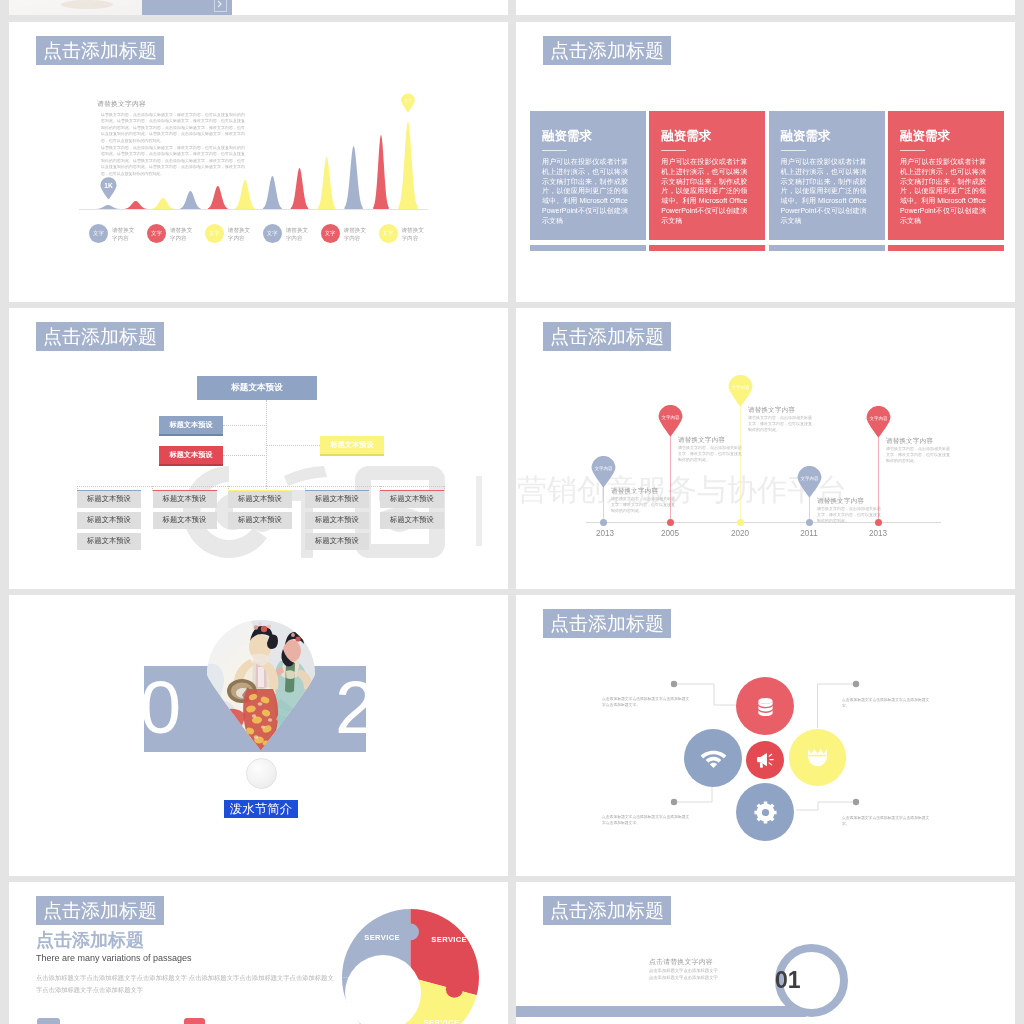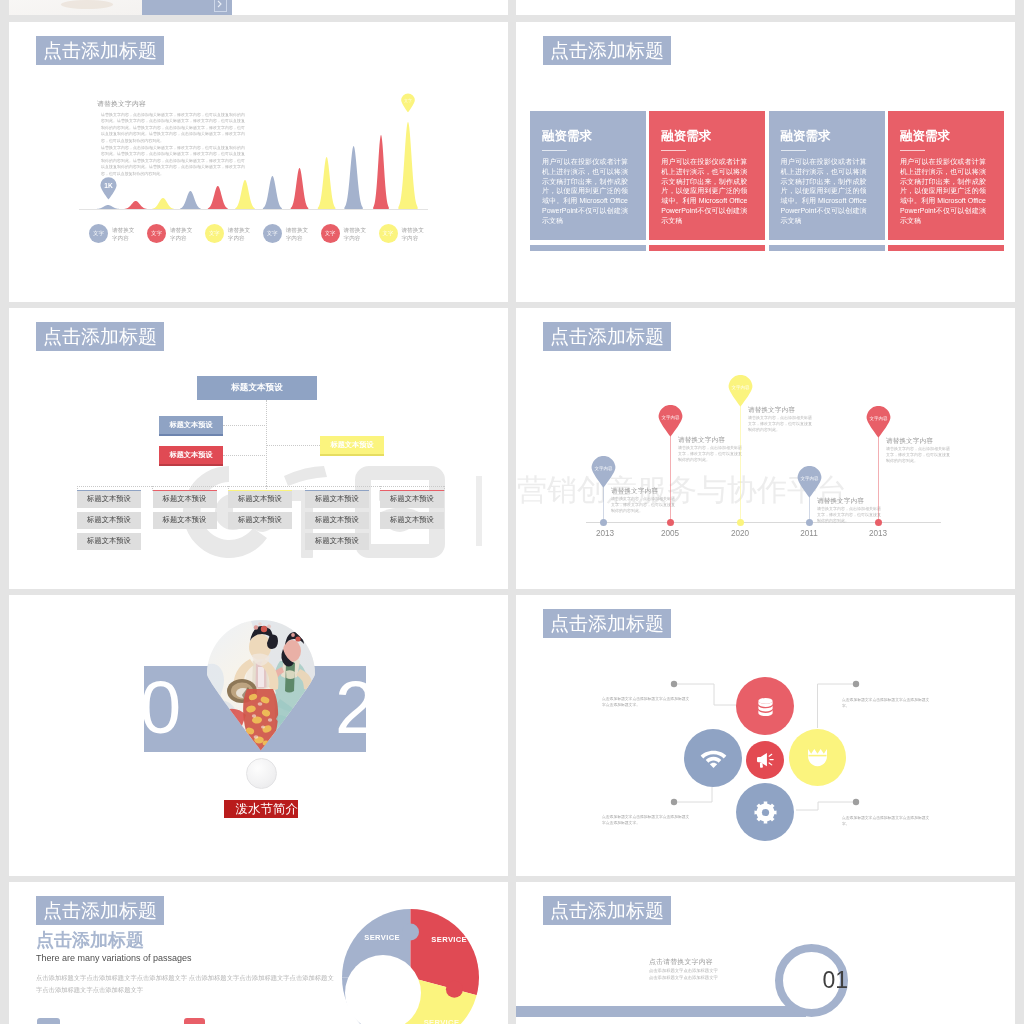--- a/index.html
+++ b/index.html
@@ -60,43 +60,43 @@
   .tl-year{position:absolute;top:221px;font-size:8.2px;color:#8e8e8e;text-align:center;width:40px;}
   .tl-stem{position:absolute;width:1px;}
   .tl-bal{position:absolute;}
   .tl-h{position:absolute;font-size:6.7px;color:#9a9a9a;white-space:nowrap;}
   .tl-b{position:absolute;font-size:4.0px;line-height:5.9px;color:#b4b4b4;width:64px;text-align:justify;text-justify:inter-ideograph;}
 
   
   .sec-band{position:absolute;left:135px;top:71px;width:222px;height:86px;background:#a4b2cd;}
   .sec-num{position:absolute;top:70px;font-size:74px;line-height:86px;color:#fff;font-weight:normal;
       font-family:"Liberation Sans",sans-serif;}
-  .sec-cap{position:absolute;left:215px;top:205px;width:74px;height:18px;background:#b91c1c;
-      color:#fff;font-size:12.5px;line-height:18px;text-align:right;}
+  .sec-cap{position:absolute;left:215px;top:205px;width:74px;height:18px;background:#1d4ed8;
+      color:#fff;font-size:12.5px;line-height:18px;text-align:center;}
   .sec-ball{position:absolute;left:237px;top:163px;width:29px;height:29px;border-radius:50%;
       background:radial-gradient(circle at 38% 32%,#fdfdfd 0%,#f2f2f3 55%,#e6e6e8 100%);
       border:1px solid #e3e3e5;}
 
   
   .ic{position:absolute;border-radius:50%;display:flex;align-items:center;justify-content:center;}
   .ic-tx{position:absolute;font-size:3.8px;line-height:6.4px;color:#9e9e9e;width:92px;}
 
   
   .pz-sub{position:absolute;left:27px;top:48px;font-size:18px;line-height:20px;color:#a9b7d0;font-weight:bold;}
   .pz-tag{position:absolute;left:27px;top:70px;font-size:9px;line-height:12px;color:#4f4f4f;}
   .pz-body{position:absolute;left:27px;top:90px;width:299px;font-size:6.3px;line-height:12px;color:#b0b0b0;}
 
   
   .nm-h{position:absolute;left:133px;top:75px;font-size:6.9px;color:#9d9d9d;letter-spacing:.2px;}
   .nm-b{position:absolute;left:133px;top:85px;width:71px;font-size:4.3px;line-height:7px;color:#b1b1b1;}
   .nm-band{position:absolute;left:0px;top:124px;width:290px;height:11px;background:#a4b2cd;}
   .nm-ring{position:absolute;left:259px;top:62px;width:73px;height:73px;border-radius:50%;
       border:8.8px solid #a4b2cd;box-sizing:border-box;background:#fff;}
   .nm-num{position:absolute;left:259px;top:62px;width:73px;height:73px;line-height:73px;
-      text-align:right;font-size:23px;font-weight:normal;color:#3f3f3f;letter-spacing:0px;}
+      text-align:left;font-size:23px;font-weight:bold;color:#3f3f3f;letter-spacing:0px;}
 </style>
 </head>
 <body>
 
 <div class="page">
 <div class="slide-bg" style="left:9px;top:-268px;width:499px;height:283px"></div>
 <div class="slide-bg" style="left:9px;top:22px;width:499px;height:280px"></div>
 <div class="slide-bg" style="left:9px;top:308px;width:499px;height:281px"></div>
 <div class="slide-bg" style="left:9px;top:595px;width:499px;height:281px"></div>
 <div class="slide-bg" style="left:9px;top:882px;width:499px;height:162px"></div>

